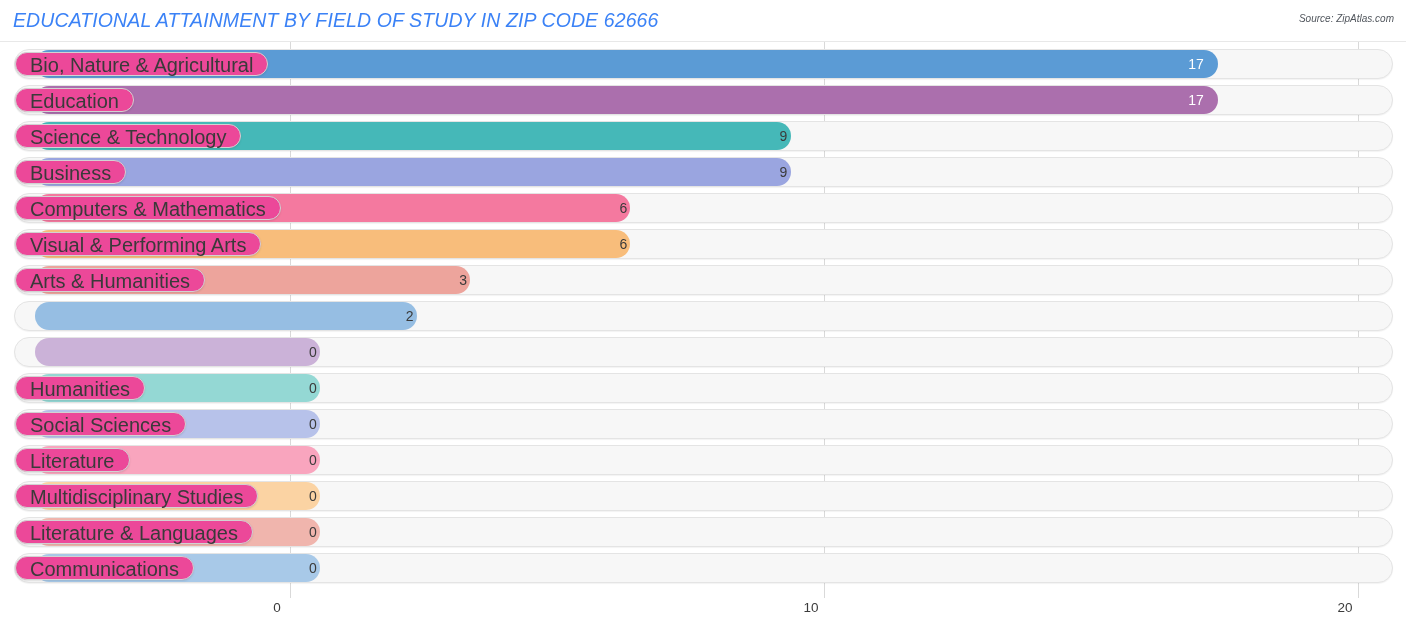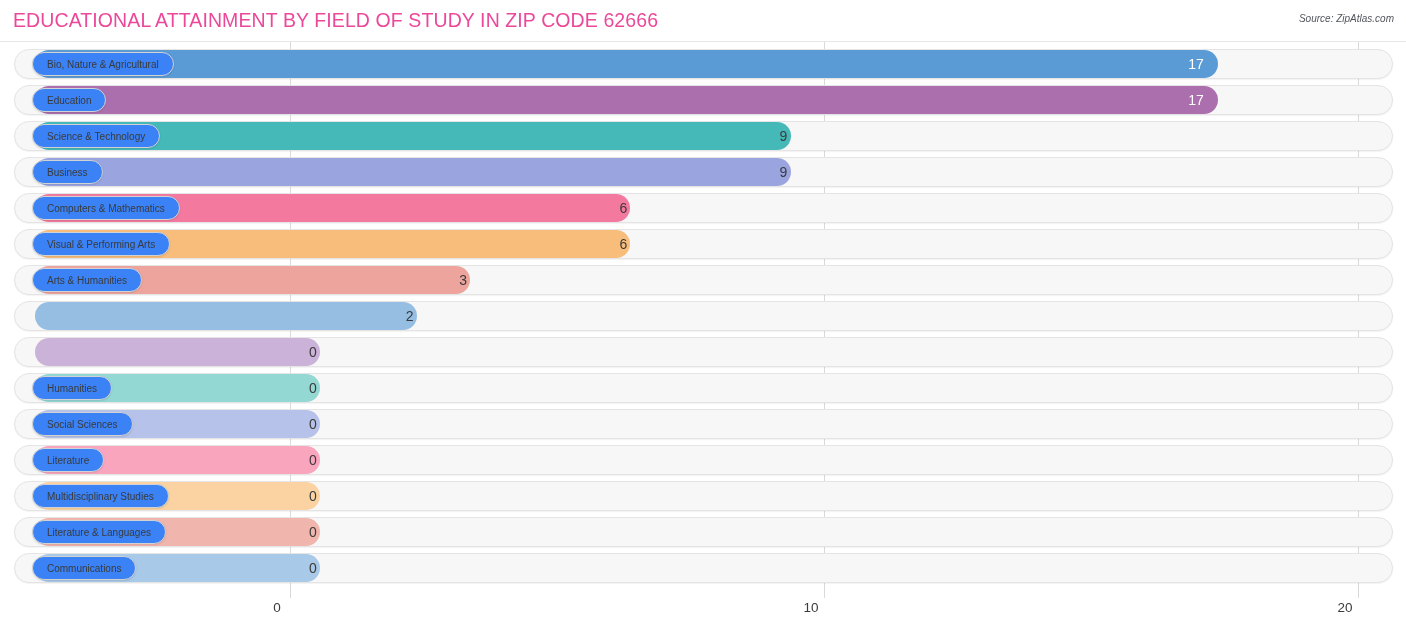--- a/index.html
+++ b/index.html
@@ -27,23 +27,24 @@
     left: 0; top: 0;
     width: 1406px;
     height: 42px;
   }
   .chart-title {
     position: absolute;
     left: 13px;
     top: 9px;
     font-size: 19.5px;
     letter-spacing: 0.1px;
-    color: #ec4899;
+    color: #3b82f6;
     font-weight: 400;
     white-space: nowrap;
+    font-style: italic;
   }
   .source {
     position: absolute;
     right: 12px;
     top: 13px;
     font-size: 10px;
     font-style: italic;
     color: #50555c;
     white-space: nowrap;
   }
@@ -121,29 +122,29 @@
   .bar-value-out {
     position: absolute;
     top: 1px;
     line-height: 28px;
     font-size: 14px;
     color: #3b3b3b;
     white-space: nowrap;
   }
   .pill {
     position: absolute;
-    left: 32px;
+    left: 15px;
     top: 3px;
     height: 24px;
     line-height: 24px;
     padding: 0 14px;
-    background: #3b82f6;
+    background: #ec4899;
     border: 1px solid #d2d2d2;
     border-radius: 12px;
-    font-size: 10px;
+    font-size: 20px;
     color: #3a3a3a;
     white-space: nowrap;
     box-sizing: border-box;
     box-shadow: 0 1px 2px rgba(0,0,0,0.10);
   }
 
   
   .axis {
     position: absolute;
     left: 0;

